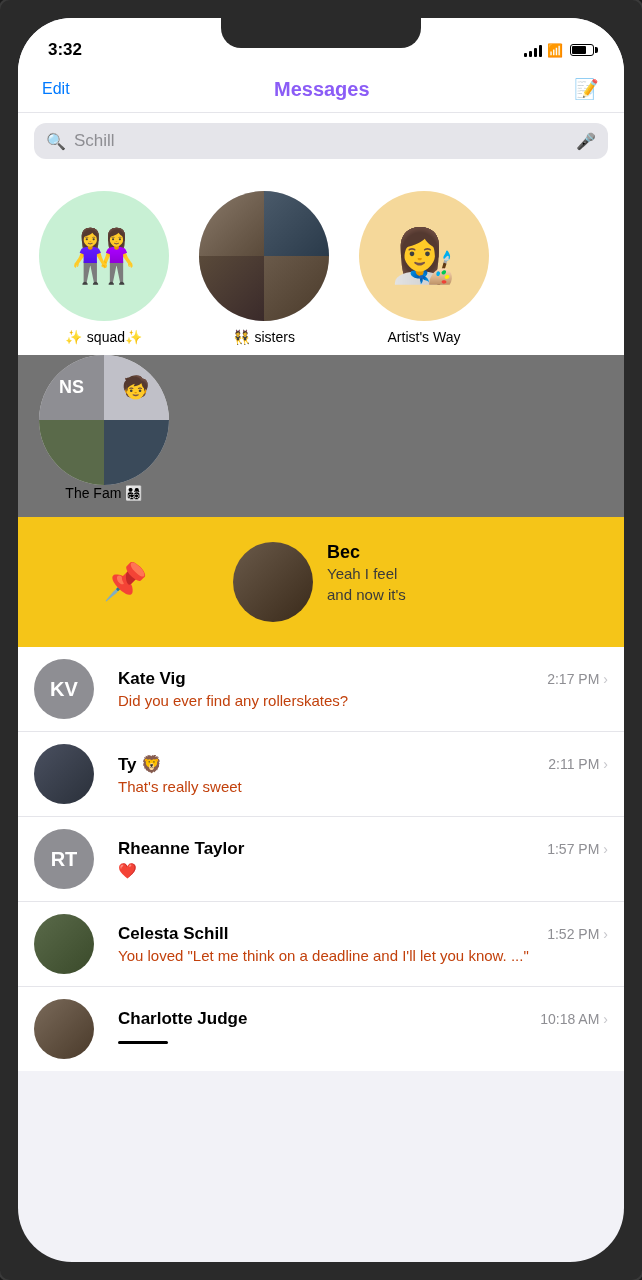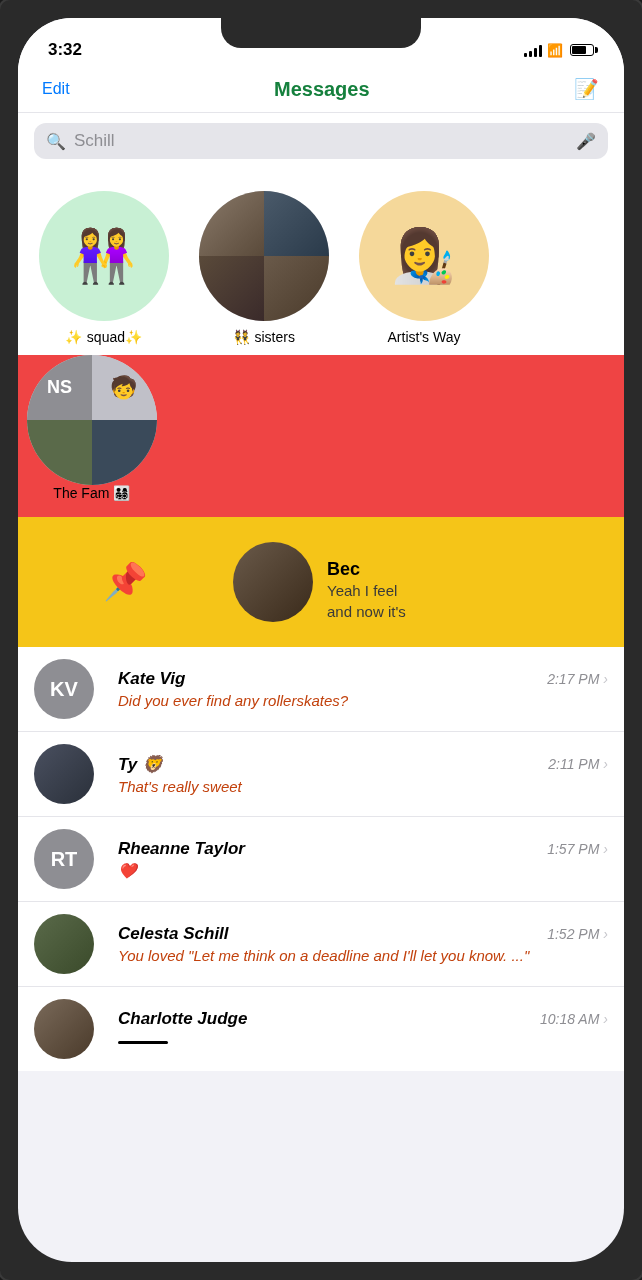--- a/index.html
+++ b/index.html
@@ -126,21 +126,21 @@
 
     .nav-edit {
       color: #007aff;
       font-size: 16px;
       font-weight: 400;
     }
 
     .nav-title {
       font-size: 20px;
       font-weight: 700;
-      color: #15803d;
+      color: #8b5cf6;
     }
 
     .nav-compose {
       width: 26px;
       height: 26px;
       display: flex;
       align-items: center;
       justify-content: center;
     }
 
@@ -215,22 +215,22 @@
       overflow: hidden;
     }
 
     .group-name {
       font-size: 14px;
       color: #000;
       text-align: center;
     }
 
     .pinned-second-row {
-      background: #ef4444;
-      padding: 0 4px 16px;
+      background: #737373;
+      padding: 0 16px 16px;
     }
 
     .fam-group {
       display: flex;
       flex-direction: column;
       align-items: center;
       width: 140px;
     }
 
     .fam-avatar {
@@ -292,21 +292,21 @@
     }
 
     .pin-icon {
       color: white;
       font-size: 36px;
     }
 
     .pinned-contact {
       flex: 1.8;
       display: flex;
-      align-items: flex-end;
+      align-items: flex-start;
       gap: 14px;
       padding-right: 4px;
     }
 
     .pinned-contact-avatar {
       width: 80px;
       height: 80px;
       border-radius: 40px;
       background: #5a4a4a;
       overflow: hidden;
@@ -360,21 +360,20 @@
 
     .avatar-kv { background: #8e8e93; }
     .avatar-ty { background: #5a4a3a; overflow: hidden; }
     .avatar-rt { background: #8e8e93; }
     .avatar-cs { background: #4a5a3a; overflow: hidden; }
     .avatar-cj { background: #7a6a5a; overflow: hidden; }
 
     .message-content {
       flex: 1;
       min-width: 0;
-      font-style: italic;
     }
 
     .message-header {
       display: flex;
       justify-content: space-between;
       align-items: center;
       margin-bottom: 3px;
     }
 
     .message-name {

